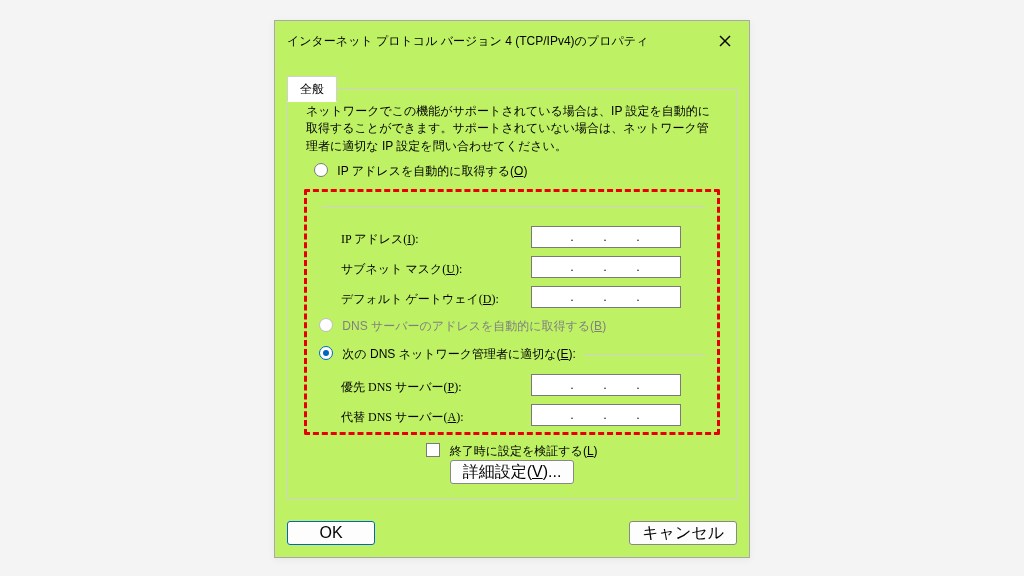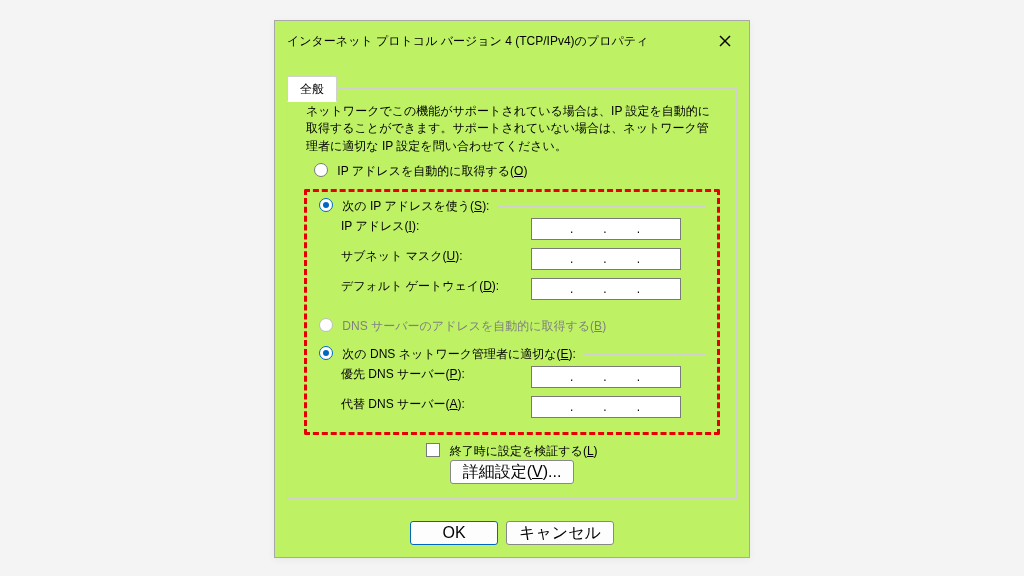--- a/index.html
+++ b/index.html
@@ -55,21 +55,21 @@
     border: 1px solid #d0d0d0;
     border-top: none;
     padding: 12px 16px 14px 16px;
   }
   .desc {
     padding: 2px 2px 8px 2px;
     line-height: 1.45;
     font-size: 12px;
   }
 
-  .row { display: flex; align-items: flex-start; height: 30px; }
+  .row { display: flex; align-items: flex-end; height: 30px; font-family: Liberation Serif, serif; }
   .row.field { padding-left: 22px; }
   .row.field label { flex: 0 0 190px; }
   .label-text { display: inline; }
 
   .radio {
     appearance: none;
     width: 14px; height: 14px;
     border: 1px solid #7a7a7a;
     border-radius: 50%;
     margin: 0 6px 0 0;
@@ -151,21 +151,21 @@
     min-width: 88px; height: 24px;
     border: 1px solid #888;
     background: #fdfdfd;
     font-size: 16px;
     cursor: pointer;
     border-radius: 3px;
     padding: 0 12px;
   }
   .btn-primary { border-color: #0067c0; }
   .dialog-buttons {
-    display: flex; justify-content: center;
+    display: flex; justify-content: space-between;
     gap: 8px;
     padding: 10px 12px 12px 12px;
   }
   u { text-decoration: underline; }
 </style>
 </head>
 <body>
 
 <div class="dialog">
 
@@ -192,26 +192,20 @@
       <div class="radio-row" style="padding-left:10px;">
         <label>
           <input type="radio" class="radio" name="ipmode" style="">
           <span class="label-text"><span>IP アドレスを自動的に取得する(</span><u>O</u><span>)</span></span>
         </label>
       </div>
 
       <div class="red-dash">
 
         <div class="sep-row">
-          <span class="radio-label">
-            <label>
-              <input type="radio" class="radio" name="ipmode" checked="" style="">
-              <span class="label-text"><span>次の IP アドレスを使う(</span><u>S</u><span>):</span></span>
-            </label>
-          </span>
           <span class="hr"></span>
         </div>
 
         <div class="row field">
           <label><span>IP アドレス(</span><u>I</u><span>):</span></label>
           <div class="ip-input">
               <span>.</span>
               <span>.</span>
               <span>.</span>
             </div>

